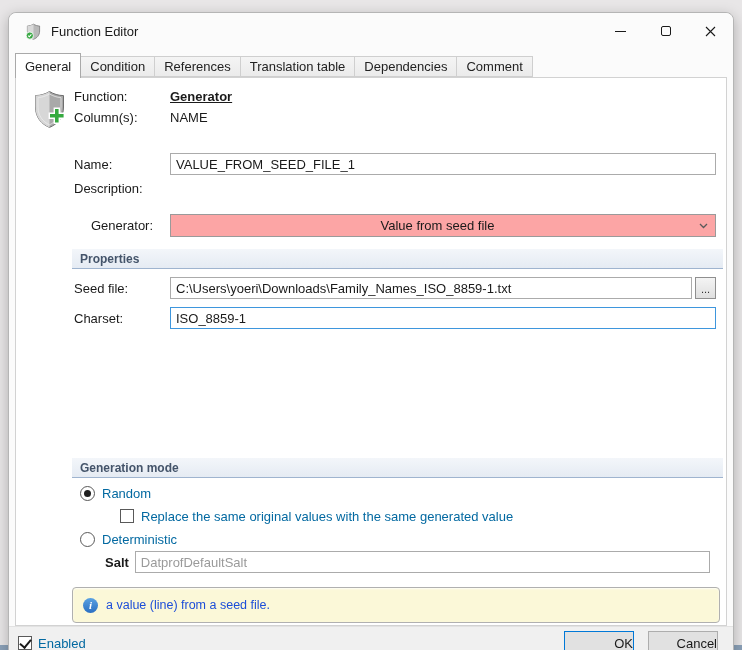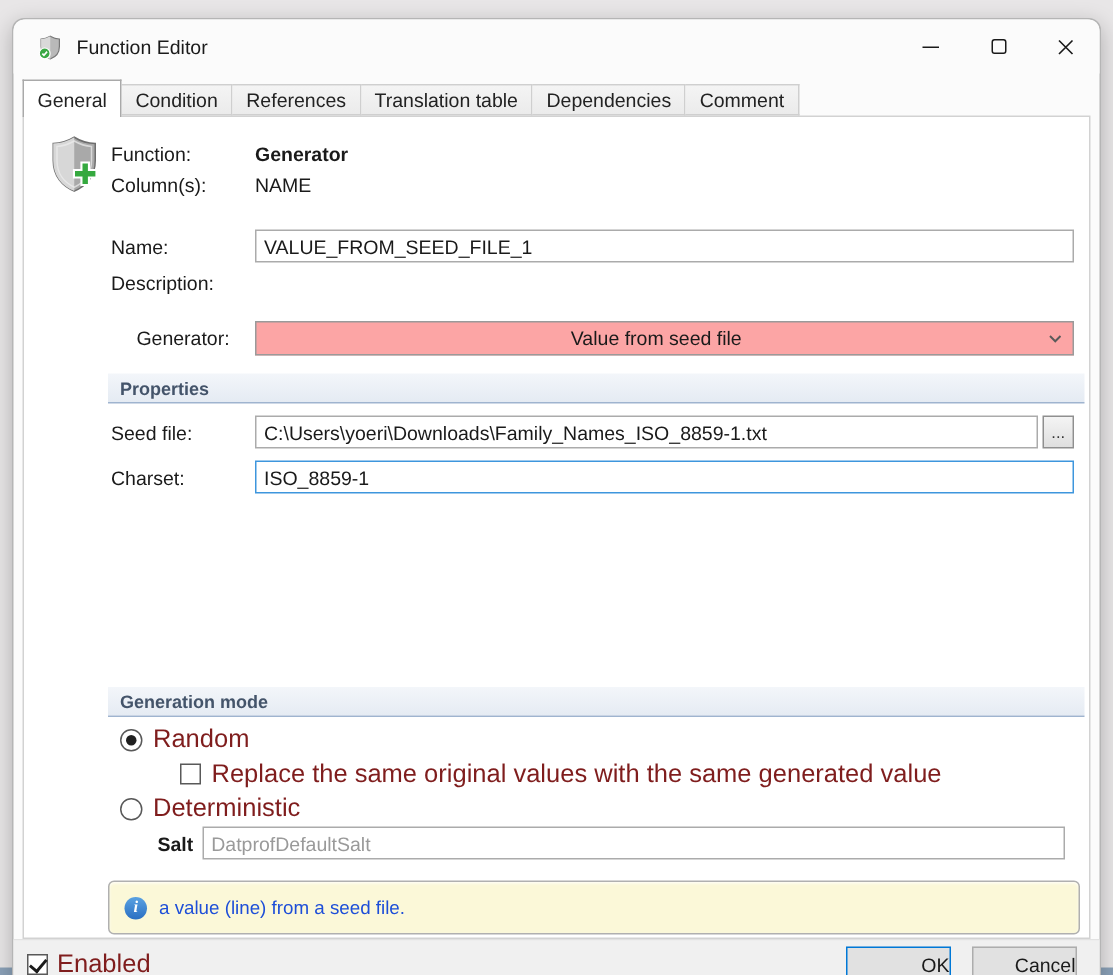--- a/index.html
+++ b/index.html
@@ -55,24 +55,24 @@
     margin-bottom:-1px; position:relative; z-index:3;
   }
   
   .panel {
     margin:0 6px; height:549px; flex:none; background:#ffffff;
     border:1px solid #d2d2d2; position:relative; z-index:1;
     padding-top:11px; overflow:hidden;
   }
   .fn-icon { position:absolute; left:14px; top:11px; width:40px; height:40px; }
   .id-block { margin-left:58px; margin-right:10px; }
-  .id-row { display:flex; height:21px; align-items:flex-end; }
+  .id-row { display:flex; height:21px; align-items:flex-start; }
   .id-label { width:96px; flex:none; font-size:13px; color:#1a1a1a; }
   .id-value { font-size:13px; color:#1a1a1a; }
-  .id-value.bold { font-weight:bold; }
+  .id-value.bold { font-weight:bold;text-decoration:underline; }
   .form-row { display:flex; align-items:center; margin-left:58px; margin-right:10px; }
   .form-label { width:96px; flex:none; font-size:13px; color:#1a1a1a; }
   .txt {
     flex:1; height:22px; border:1px solid #ababab; background:#fff;
     font-family:"Liberation Sans", sans-serif; font-size:13px; color:#1a1a1a;
     padding:0 5px; outline:none; min-width:0;
   }
   .txt::placeholder { color:#9a9a9a; }
   .txt.italic-ph::placeholder { font-style:italic; }
   .txt.focused { border:1px solid #3e96dd; }
@@ -91,21 +91,21 @@
   .group-header {
     margin-left:56px; margin-right:3px; height:20px;
     background:linear-gradient(#f3f6fa,#e5ebf3);
     border-bottom:1px solid #9fb4cf;
     display:flex; align-items:center; padding-left:8px;
     font-size:12px; font-weight:bold; color:#44546a;
   }
   
   .opt-row { display:flex; align-items:center; margin-left:64px; height:16px; }
   .opt-row.indent1 { margin-left:104px; }
-  .opt-label { font-size:17px; color:#7f1d1d; margin-left:7px; }
+  .opt-label { font-size:13px; color:#0369a1; margin-left:7px; }
   .radio {
     width:15px; height:15px; border:1px solid #595959; border-radius:50%;
     background:#fff; position:relative; flex:none; cursor:default;
   }
   .radio.checked::after {
     content:""; position:absolute; left:3px; top:3px; right:3px; bottom:3px;
     border-radius:50%; background:#1f1f1f;
   }
   .checkbox {
     width:14px; height:14px; border:1px solid #595959; background:#fff;

